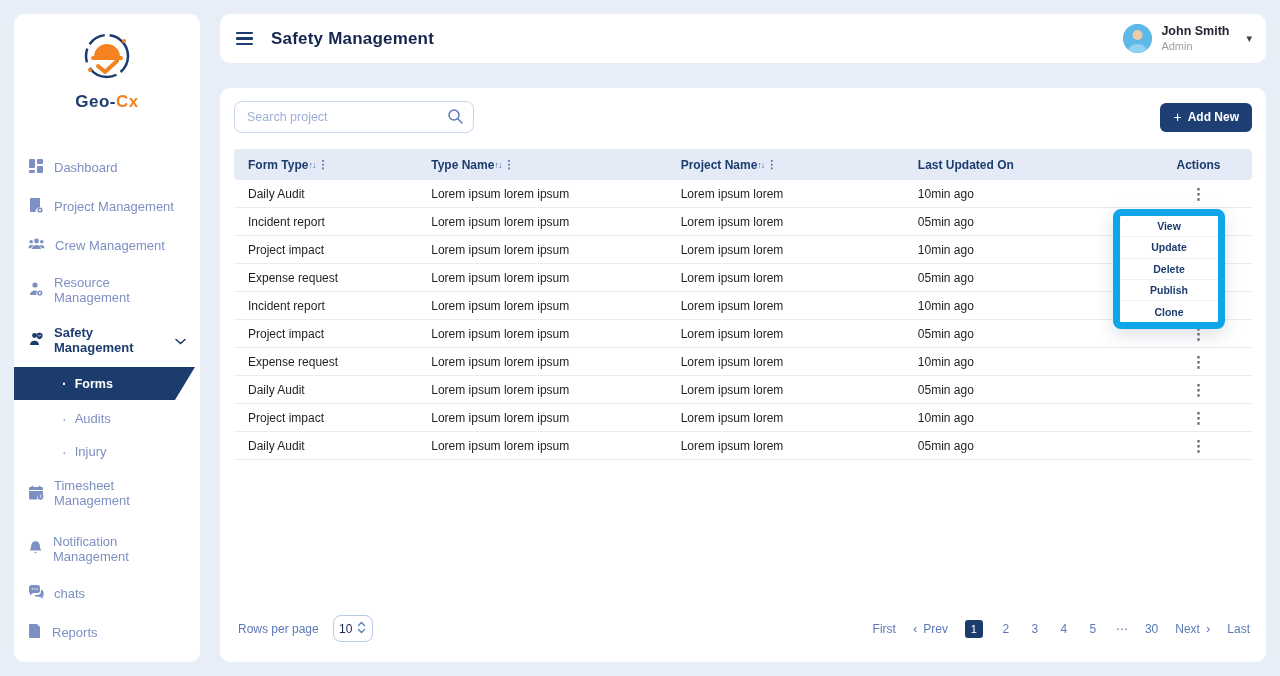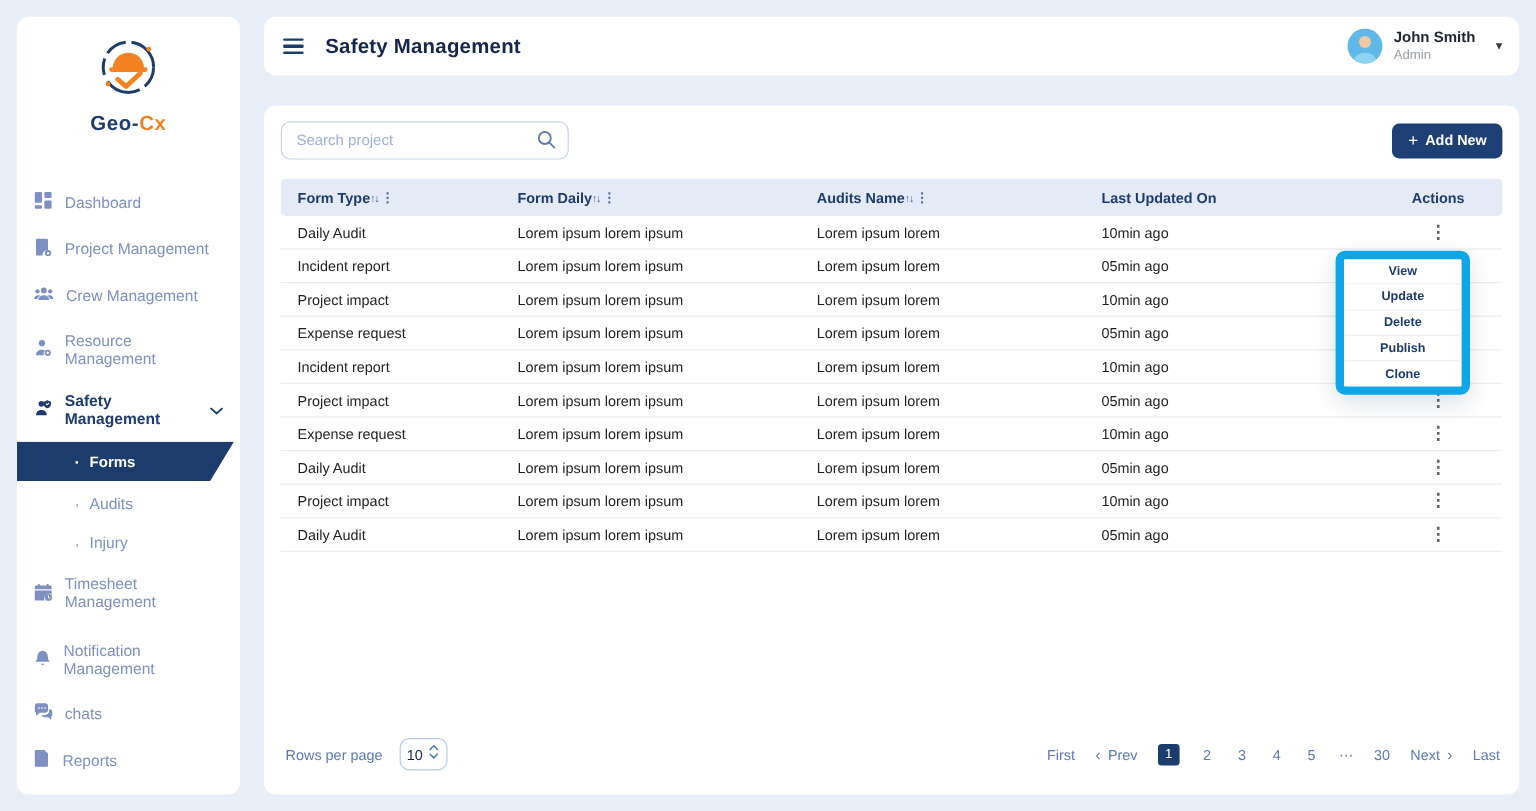--- a/index.html
+++ b/index.html
@@ -264,26 +264,26 @@
   </div>
 
   <div class="table">
     <div class="t-head">
       <div class="cell c1">
         <span>Form Type</span>
         <span class="sort-ic">↑↓</span>
         <span class="col-menu">⋮</span>
       </div>
       <div class="cell c2">
-        <span>Form Daily</span>
+        <span>Type Name</span>
         <span class="sort-ic">↑↓</span>
         <span class="col-menu">⋮</span>
       </div>
       <div class="cell c3">
-        <span>Audits Name</span>
+        <span>Project Name</span>
         <span class="sort-ic">↑↓</span>
         <span class="col-menu">⋮</span>
       </div>
       <div class="cell c4">
         <span>Last Updated On</span>
       </div>
       <div class="cell c5">
         <span>Actions</span>
       </div>
     </div>

